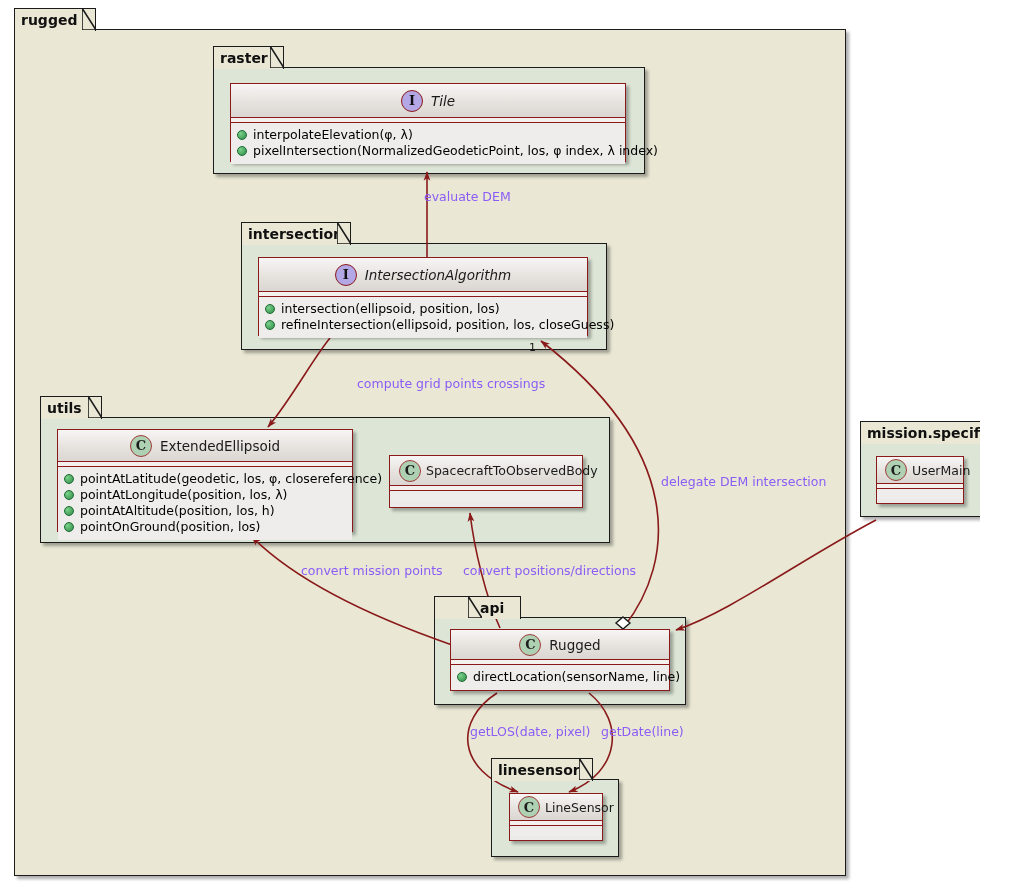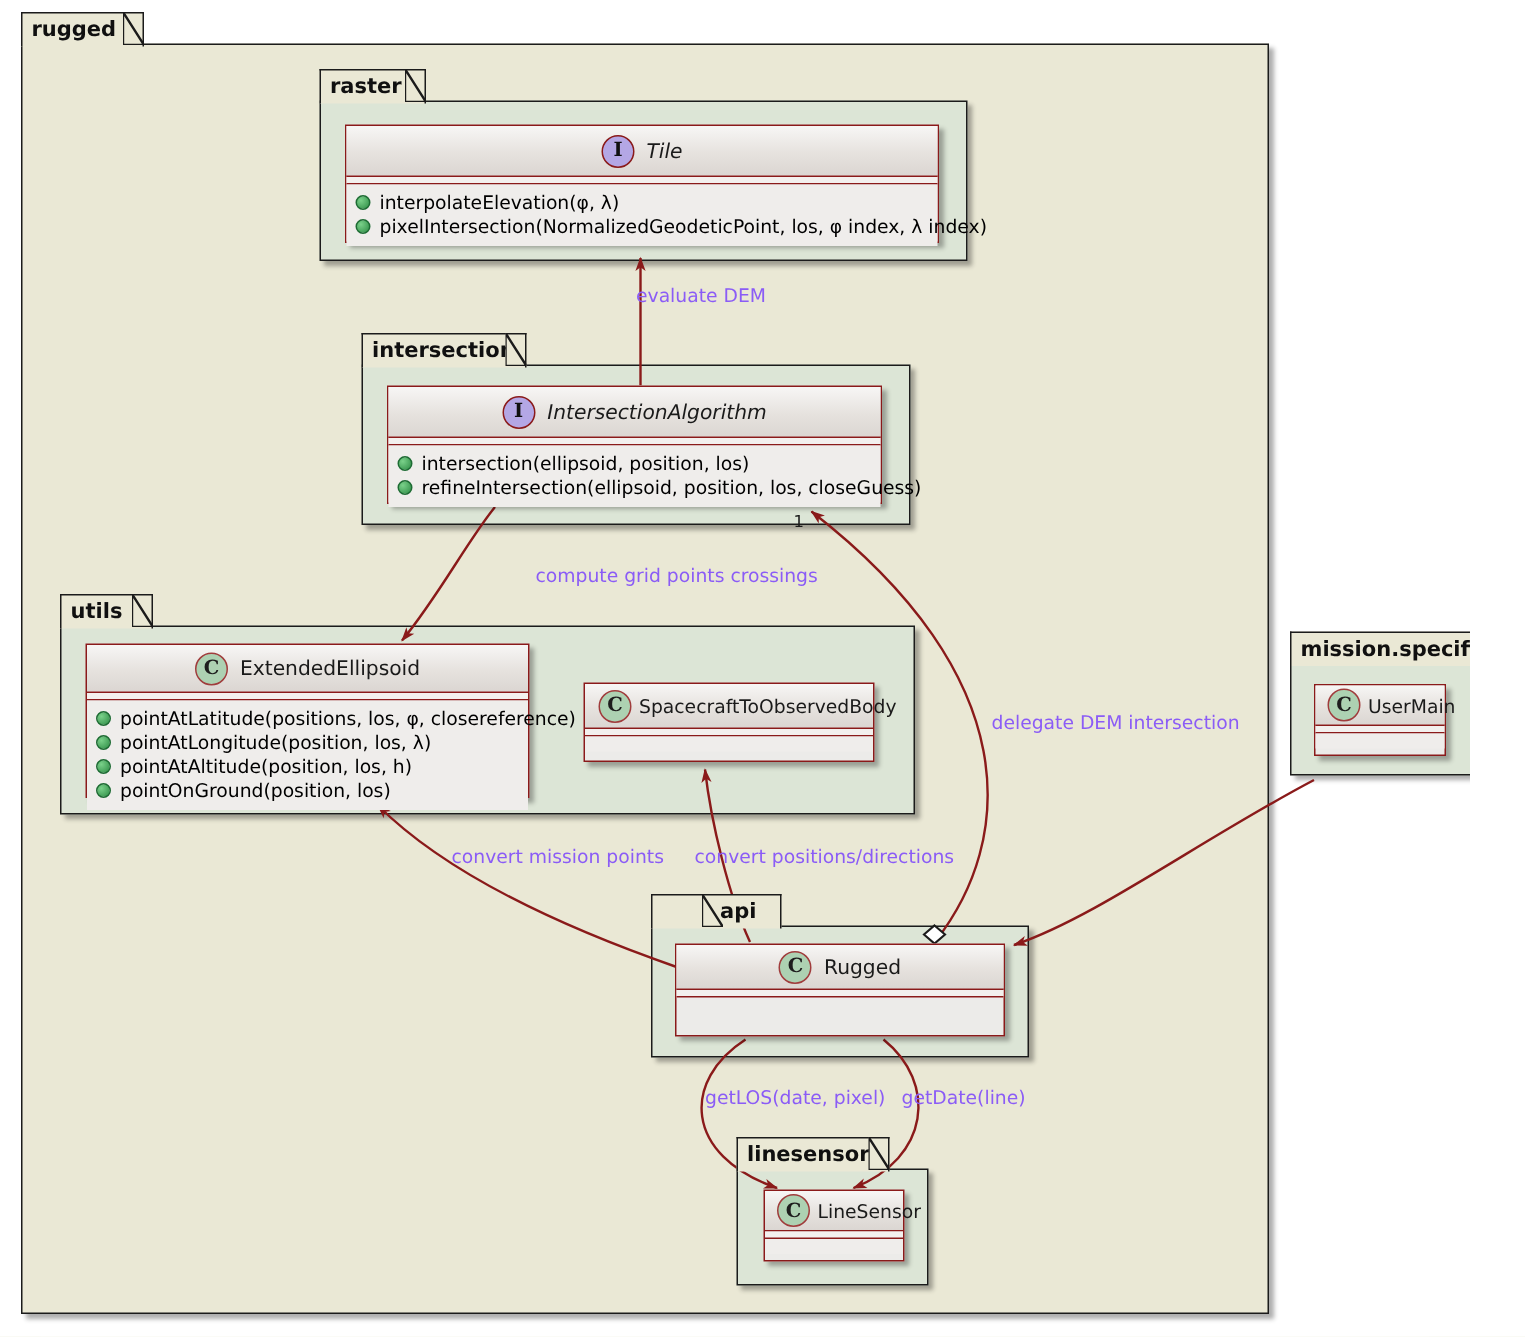--- a/index.html
+++ b/index.html
@@ -146,21 +146,21 @@
 
   <div class="cls" style="left:57px;top:429px;width:296px;height:103px;">
     <div class="hdr" style="height:32px;">
       <span class="badge c">C</span>
       <span class="cname">ExtendedEllipsoid</span>
     </div>
     <div class="sep"></div>
     <div class="members">
       <div class="mrow">
         <span class="dot"></span>
-        <span>pointAtLatitude(positions, los, φ, closereference)</span>
+        <span>pointAtLatitude(geodetic, los, φ, closereference)</span>
       </div>
       <div class="mrow">
         <span class="dot"></span>
         <span>pointAtLongitude(position, los, λ)</span>
       </div>
       <div class="mrow">
         <span class="dot"></span>
         <span>pointAtAltitude(position, los, h)</span>
       </div>
       <div class="mrow">
@@ -188,20 +188,26 @@
     </svg>
     <div class="pkg-body" style="top:21px;width:252px;height:88px;"></div>
   </div>
 
   <div class="cls" style="left:450px;top:629px;width:220px;height:62px;">
     <div class="hdr" style="height:30px;">
       <span class="badge c">C</span>
       <span class="cname">Rugged</span>
     </div>
     <div class="sep"></div>
+    <div class="members">
+      <div class="mrow">
+        <span class="dot"></span>
+        <span>directLocation(sensorName, line)</span>
+      </div>
+    </div>
   </div>
 
   <div class="pkg" style="left:491px;top:758px;width:128px;height:99px;">
     <div class="pkg-tab" style="width:88px;">
       <span>linesensor</span>
     </div>
     <svg class="pkg-tab-notch" style="left:88px;" viewBox="0 0 14 22" preserveAspectRatio="none">
       <polygon points="0,0 14,22 0,22" fill="#EAE8D5" stroke="#1b1b1b" stroke-width="1.6"></polygon>
     </svg>
     <div class="pkg-body" style="top:21px;width:128px;height:78px;"></div>

